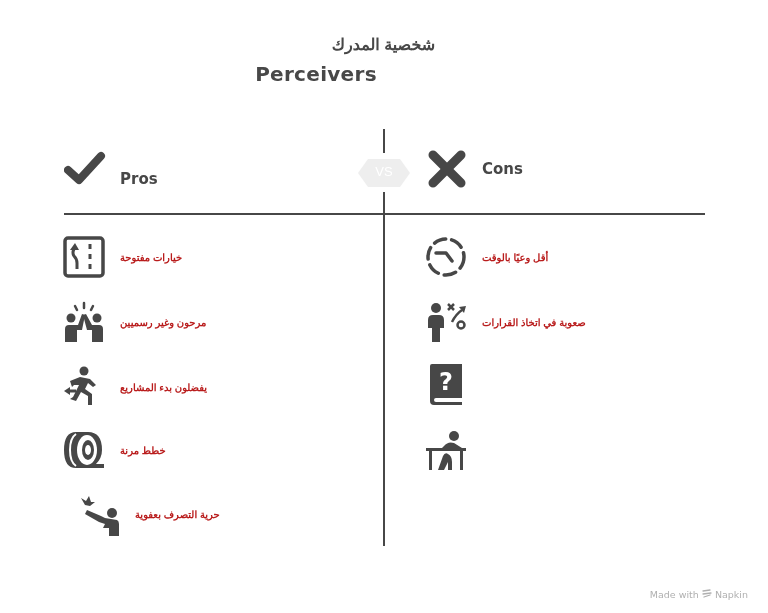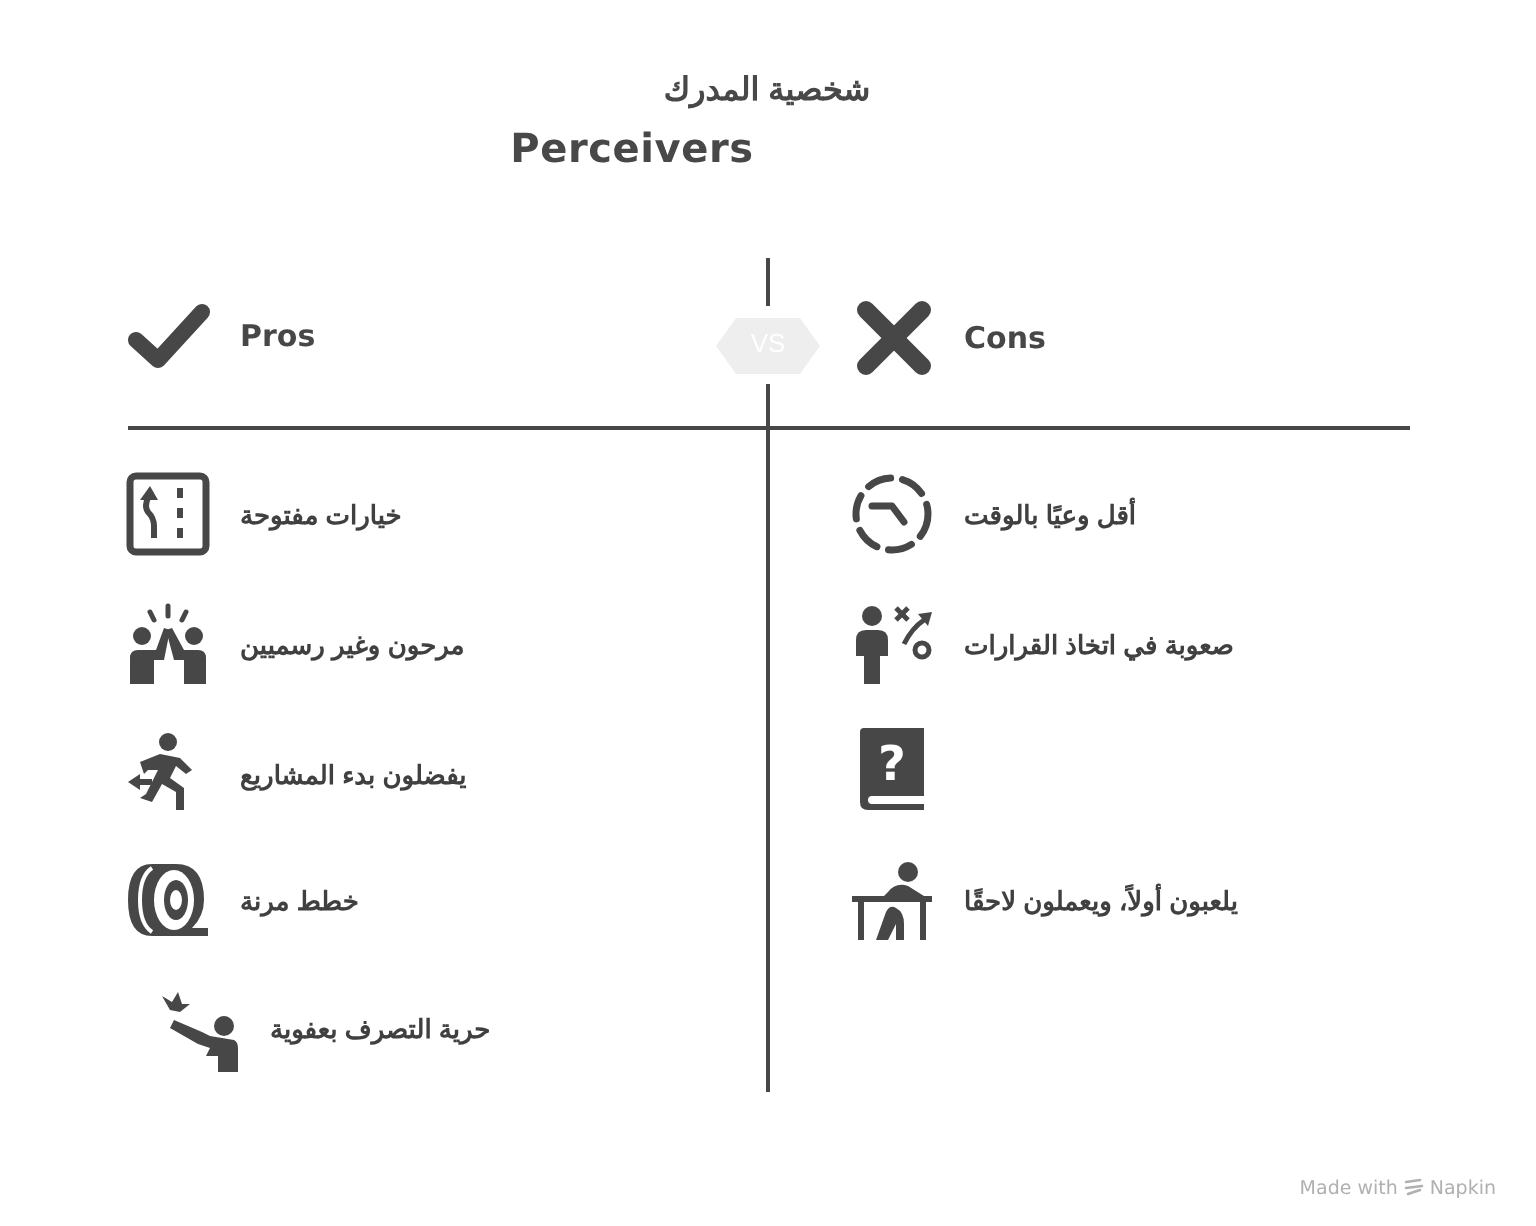--- a/index.html
+++ b/index.html
@@ -24,30 +24,30 @@
     .vs-badge { position: absolute; left: 358px; top: 153px; width: 52px; height: 40px; }
     .vs-text {
       position: absolute; left: 358px; top: 164px; width: 52px; text-align: center;
       font-family: "Liberation Sans", sans-serif; font-size: 13px; color: #ffffff;
     }
 
     .col-head { position: absolute; display: flex; align-items: center; }
     .col-head .label {
       font-family: "DejaVu Sans", sans-serif; font-weight: bold; font-size: 15px; color: #474747;
     }
-    .pros-head { left: 64px; top: 148px; }
+    .pros-head { left: 64px; top: 148px; align-items: flex-end; }
     .pros-head .label { margin-left: 14px; }
     .cons-head { left: 426px; top: 148px; }
     .cons-head .label { margin-left: 14px; }
 
     .item { position: absolute; display: flex; align-items: center; height: 44px; }
     .item .icon { width: 44px; height: 44px; flex: 0 0 44px; }
     .item .text {
       margin-left: 14px; font-family: "Liberation Sans", sans-serif; font-weight: bold;
-      font-size: 13px; color: #404040; direction: rtl; unicode-bidi: plaintext; white-space: nowrap;
+      font-size: 10px; color: #b91c1c; direction: rtl; unicode-bidi: plaintext; white-space: nowrap;
     }
 
     .footer {
       position: absolute; right: 20px; top: 589px; display: flex; 
       font-family: "DejaVu Sans", sans-serif; font-size: 9.5px; color: #b0b0b0;
     }
     .footer svg { margin: 0 3px; }
   </style>
 </head>
 <body>
@@ -164,21 +164,20 @@
 
 <div class="item" style="left:424px; top:428px;">
   <svg class="icon" viewBox="0 0 44 44">
     <circle cx="30" cy="8" r="5" fill="#474747"></circle>
     <path d="M20 18 Q24 13 30 15 L38 20 L38 22 L16 22 Z" fill="#474747"></path>
     <rect x="2" y="20" width="40" height="3" fill="#474747"></rect>
     <rect x="5" y="22" width="3" height="20" fill="#474747"></rect>
     <rect x="36" y="22" width="3" height="20" fill="#474747"></rect>
     <path d="M14 42 L19 28 Q21 24 24 26 Q28 28 28 34 L28 42 L24 42 L24 34 L20 42 Z" fill="#474747"></path>
   </svg>
-  <span class="text">يلعبون أولاً، ويعملون لاحقًا</span>
 </div>
 
 <div class="footer">
   <span>Made with</span>
   <svg width="10" height="10" viewBox="0 0 10 10">
     <path d="M1 2 L8 1 M1 5 L9 4 M2 8 L8 6" stroke="#b0b0b0" stroke-width="1.3" fill="none" stroke-linecap="round"></path>
   </svg>
   <span>Napkin</span>
 </div>
 

